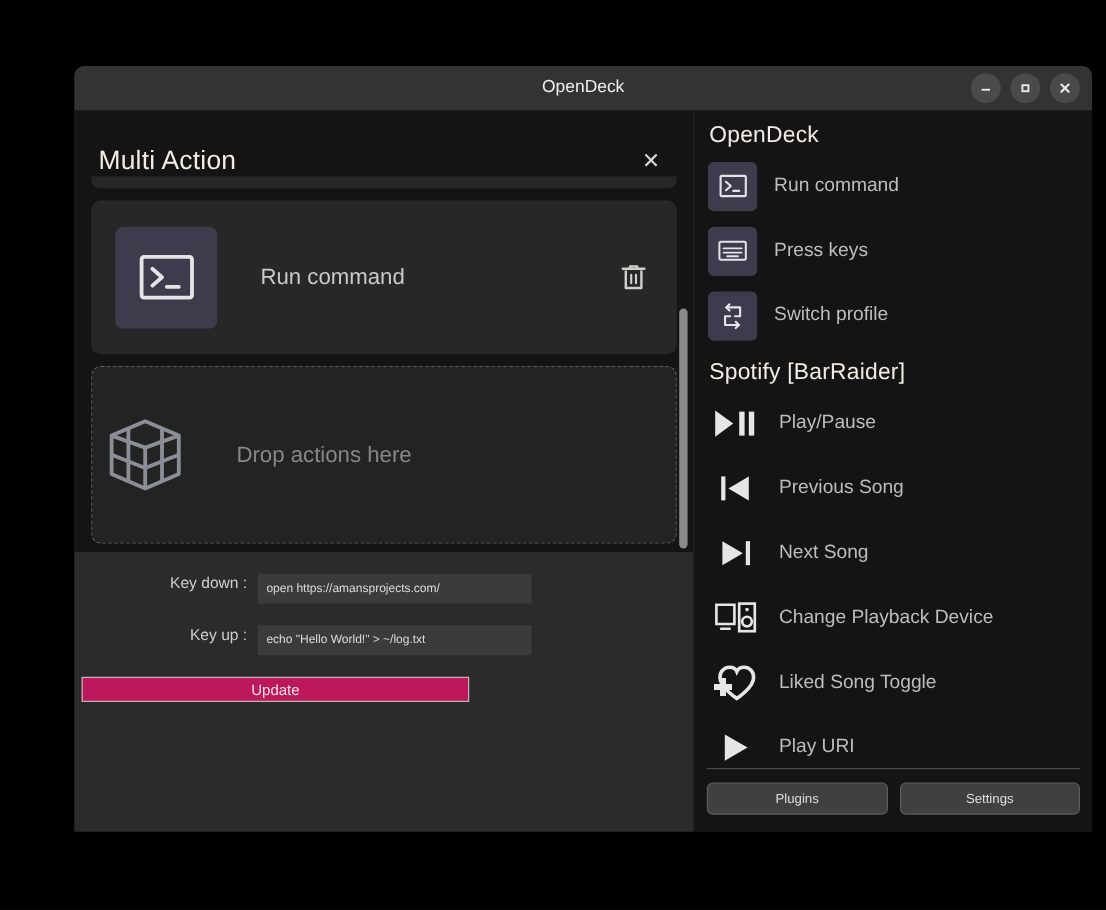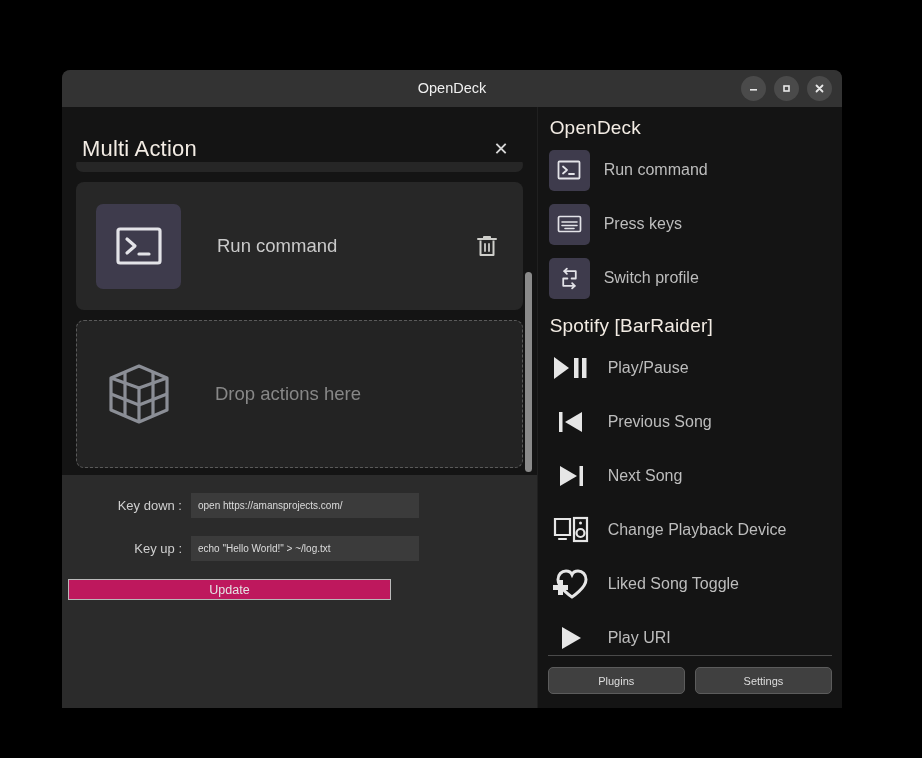--- a/index.html
+++ b/index.html
@@ -8,22 +8,22 @@
     background: #000000;
     width: 922px;
     height: 758px;
     overflow: hidden;
     font-family: "Liberation Sans", sans-serif;
   }
 
   #app-window {
     position: absolute;
     left: 62px;
-    top: 70px;
-    width: 780px;
+    top: 55px;
+    width: 848px;
     height: 638px;
     background: #2b2b2b;
     border-radius: 8px 8px 0 0;
     overflow: hidden;
   }
 
   
   .titlebar {
     position: relative;
     height: 37px;
@@ -144,21 +144,21 @@
   }
 
   .drop-zone {
     margin-top: 10px;
     height: 148px;
     border: 1px dashed #5a5a5a;
     border-radius: 8px;
     background: #232323;
     display: flex;
     align-items: center;
-    padding-left: 26px;
+    padding-left: 8px;
     box-sizing: border-box;
   }
   .drop-label {
     margin-left: 40px;
     color: #878787;
     font-size: 18.5px;
   }
 
   .scrollbar-track {
     position: absolute;
@@ -176,22 +176,23 @@
   }
 
   
   .form-area {
     flex: 1;
     background: #2b2b2b;
     padding: 18px 0 0 0;
   }
   .form-row {
     display: flex;
-    align-items: center;
+    align-items: flex-start;
     margin-bottom: 18px;
+    margin-left: 24px;
   }
   .form-label {
     width: 100px;
     text-align: right;
     color: #cfcfcf;
     font-size: 13px;
     margin-right: 9px;
     padding-left: 20px;
   }
   .form-input {

